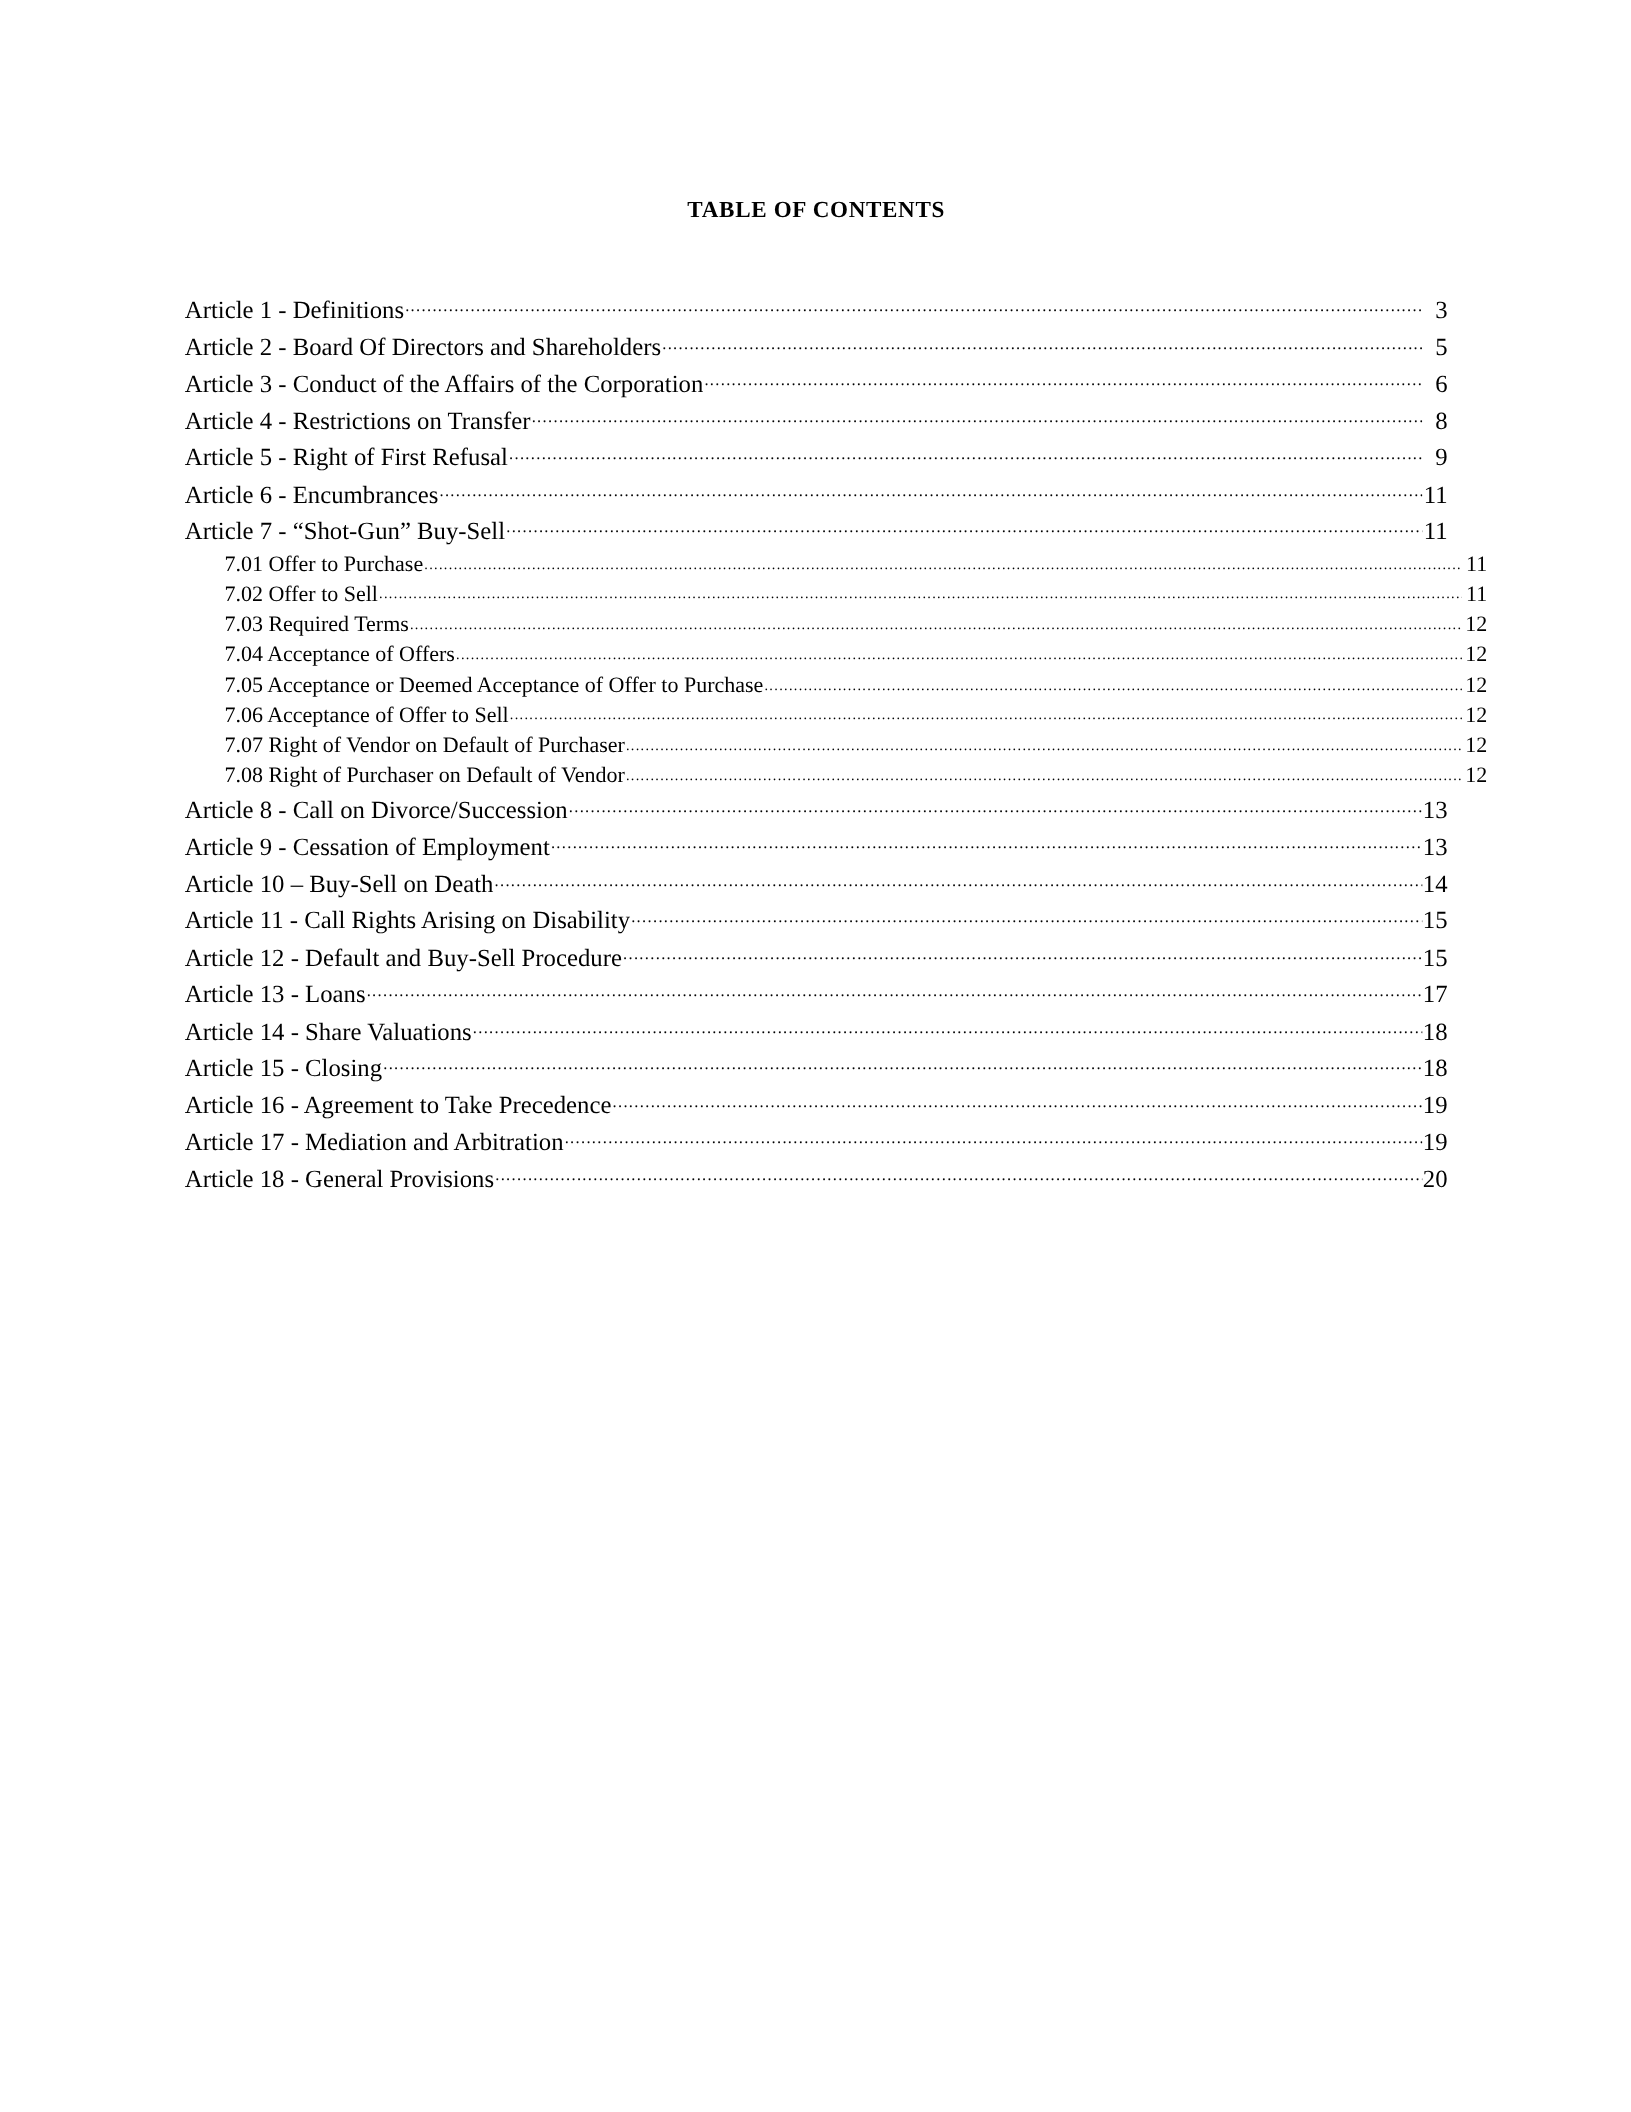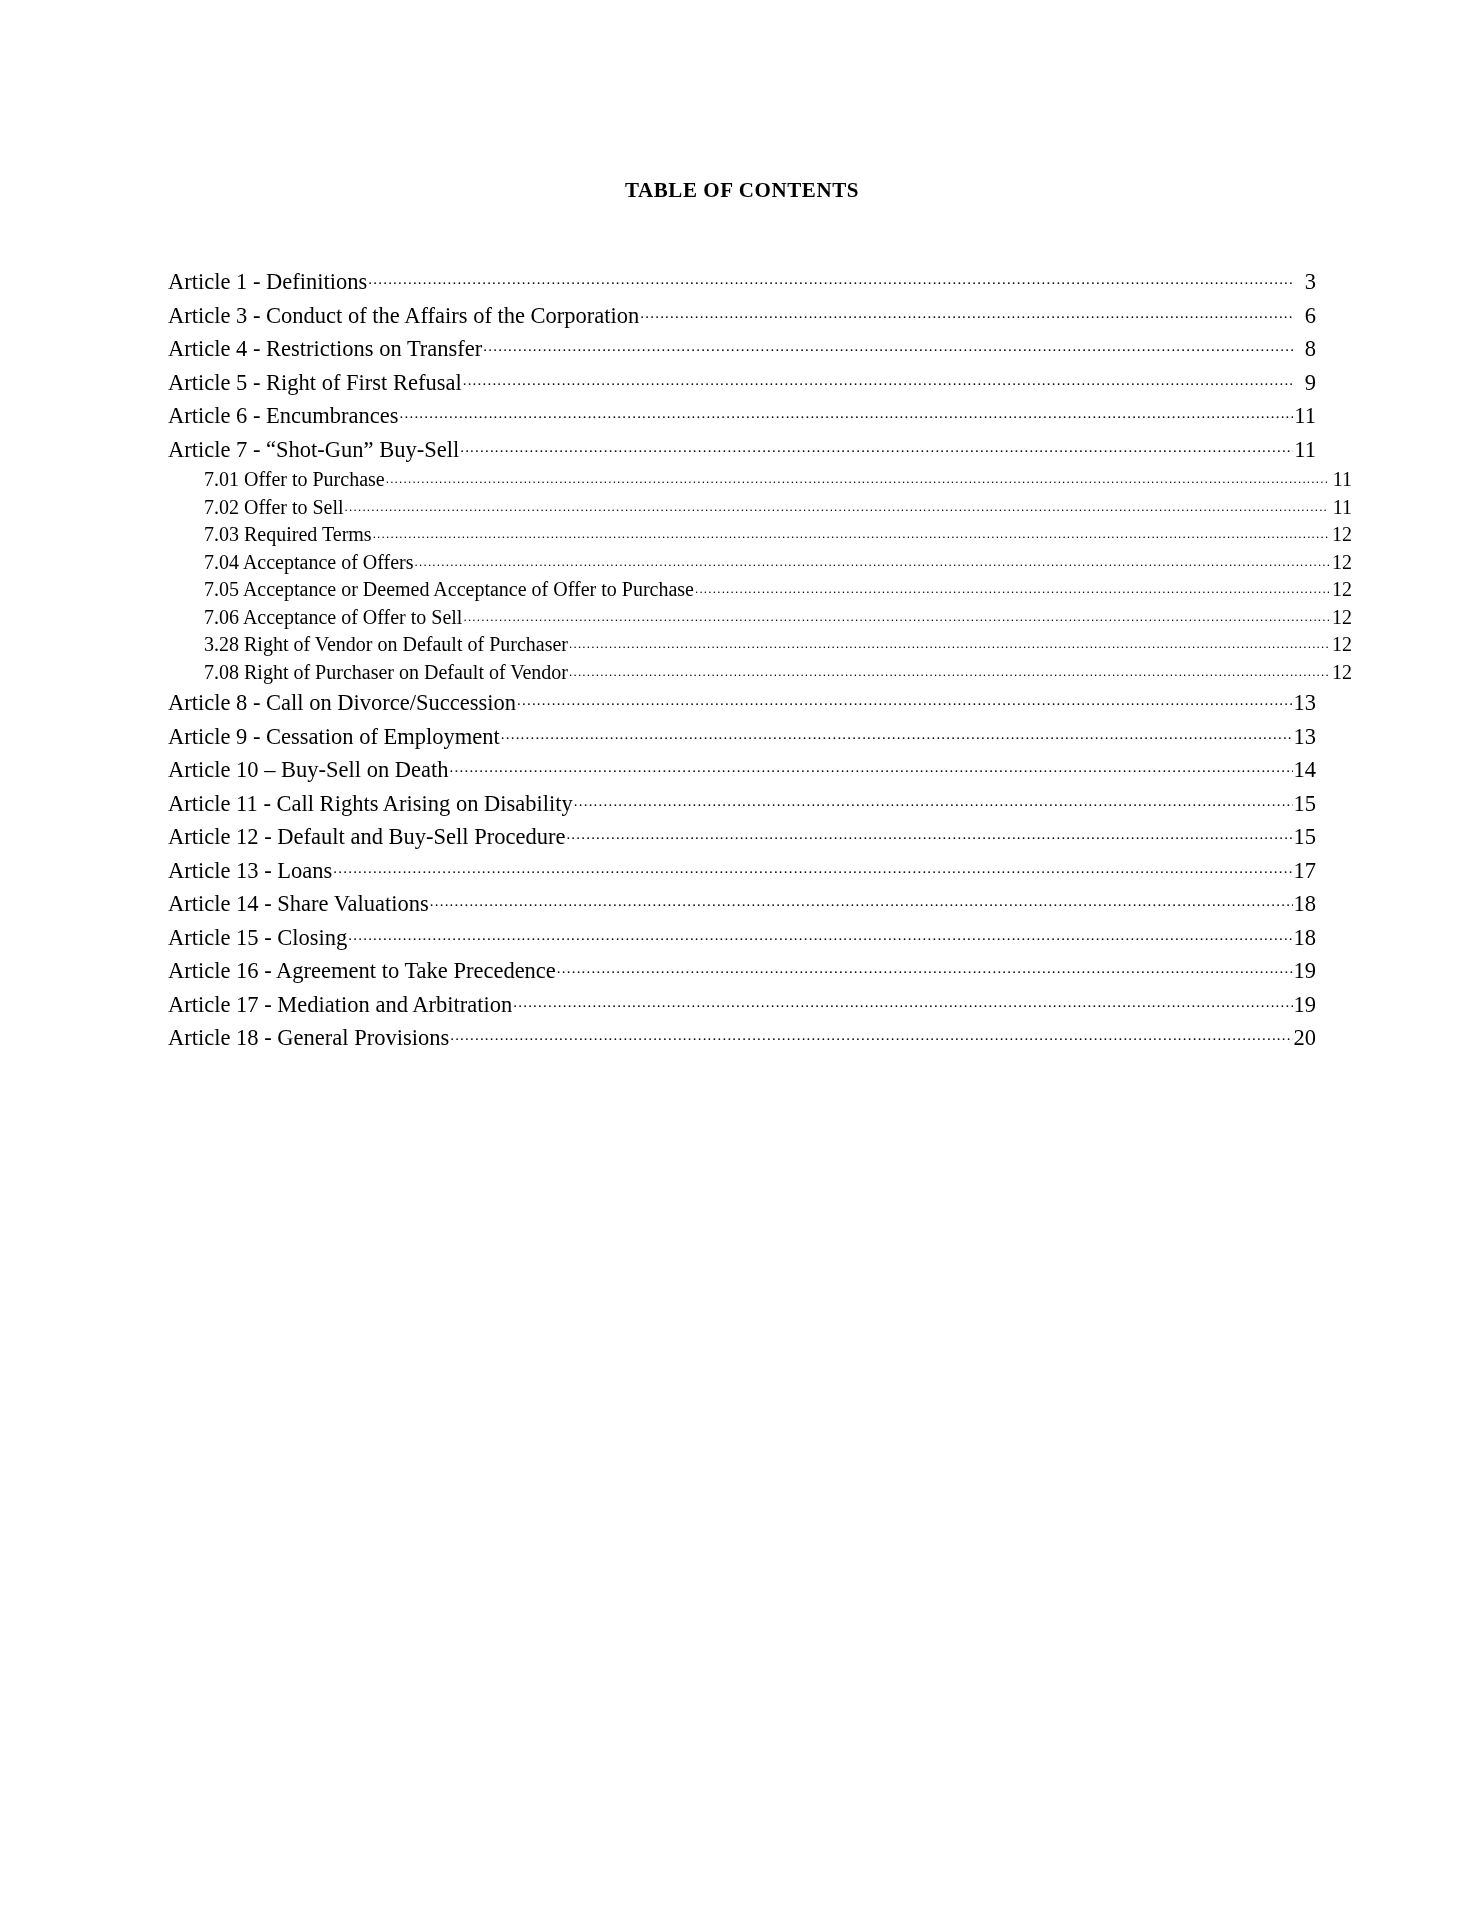--- a/index.html
+++ b/index.html
@@ -85,20 +85,25 @@
 <div class="page">
   <div class="content">
     <h1 class="doc-title">TABLE OF CONTENTS</h1>
     <ul class="toc" id="toc-list">
         <li class="toc-entry level1">
           <span class="toc-label">Article 1 - Definitions</span>
           <span class="toc-dots"></span>
           <span class="toc-page">3</span>
         </li>
         <li class="toc-entry level1">
+          <span class="toc-label">Article 2 - Board Of Directors and Shareholders</span>
+          <span class="toc-dots"></span>
+          <span class="toc-page">5</span>
+        </li>
+        <li class="toc-entry level1">
           <span class="toc-label">Article 3 - Conduct of the Affairs of the Corporation</span>
           <span class="toc-dots"></span>
           <span class="toc-page">6</span>
         </li>
         <li class="toc-entry level1">
           <span class="toc-label">Article 4 - Restrictions on Transfer</span>
           <span class="toc-dots"></span>
           <span class="toc-page">8</span>
         </li>
         <li class="toc-entry level1">
@@ -140,21 +145,21 @@
           <span class="toc-label">7.05  Acceptance or Deemed Acceptance of Offer to Purchase</span>
           <span class="toc-dots"></span>
           <span class="toc-page">12</span>
         </li>
         <li class="toc-entry level2">
           <span class="toc-label">7.06  Acceptance of Offer to Sell</span>
           <span class="toc-dots"></span>
           <span class="toc-page">12</span>
         </li>
         <li class="toc-entry level2">
-          <span class="toc-label">3.28  Right of Vendor on Default of Purchaser</span>
+          <span class="toc-label">7.07  Right of Vendor on Default of Purchaser</span>
           <span class="toc-dots"></span>
           <span class="toc-page">12</span>
         </li>
         <li class="toc-entry level2">
           <span class="toc-label">7.08  Right of Purchaser on Default of Vendor</span>
           <span class="toc-dots"></span>
           <span class="toc-page">12</span>
         </li>
         <li class="toc-entry level1">
           <span class="toc-label">Article 8 - Call on Divorce/Succession</span>

